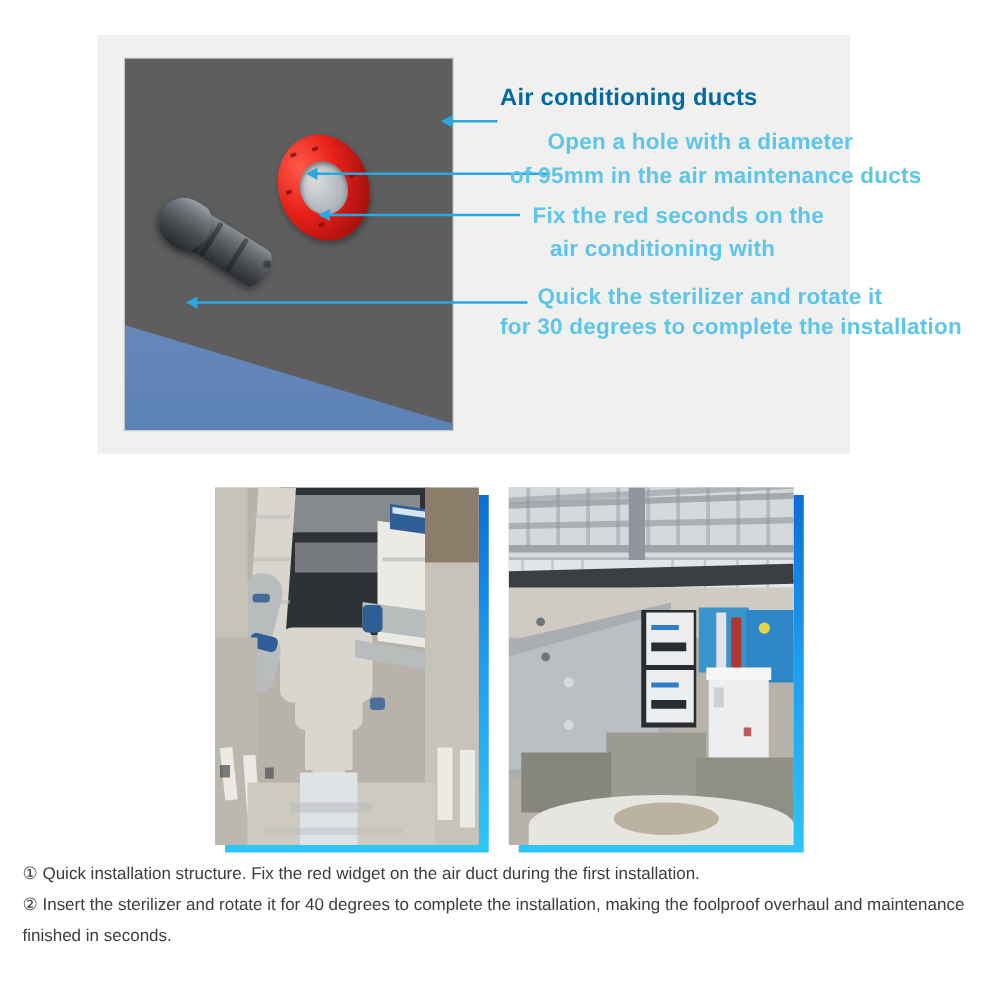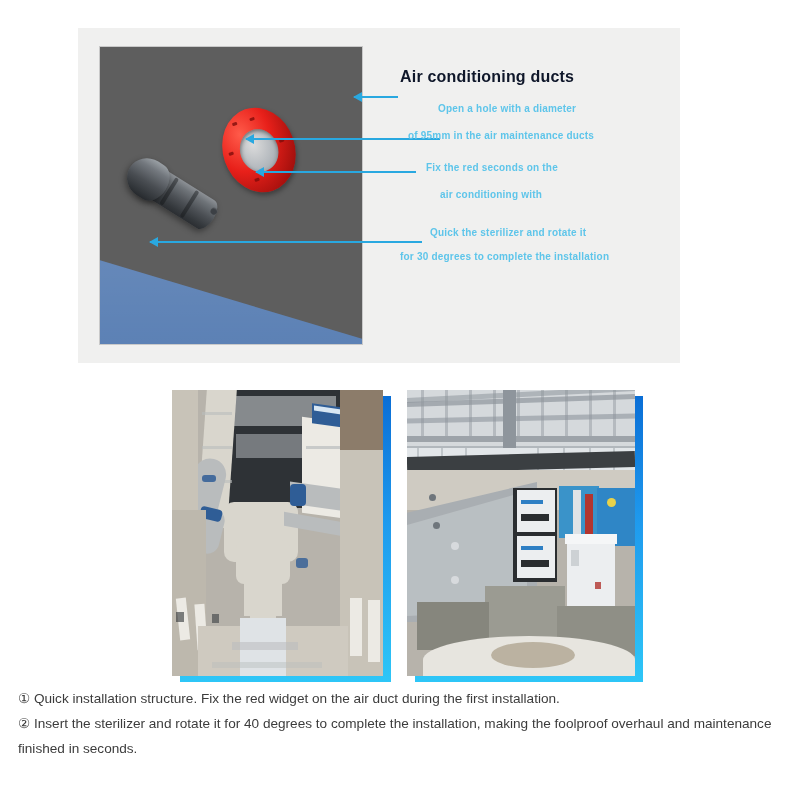--- a/index.html
+++ b/index.html
@@ -160,24 +160,24 @@
 
   
   .anno {
     position: absolute;
     color: #5ec5ea;
     font-weight: bold;
     white-space: nowrap;
     letter-spacing: 0.2px;
   }
   #anno-title {
-    font-size: 16px;
-    color: #0f172a;
-  }
-  .anno-line { font-size: 10px; }
+    font-size: 19px;
+    color: #0369a1;
+  }
+  .anno-line { font-size: 18px; }
 
   
   .photo-wrap {
     position: absolute;
     top: 390px;
     width: 211px;
     height: 286px;
   }
   #photo-left-wrap  { left: 172px; }
   #photo-right-wrap { left: 407px; width: 228px; }

